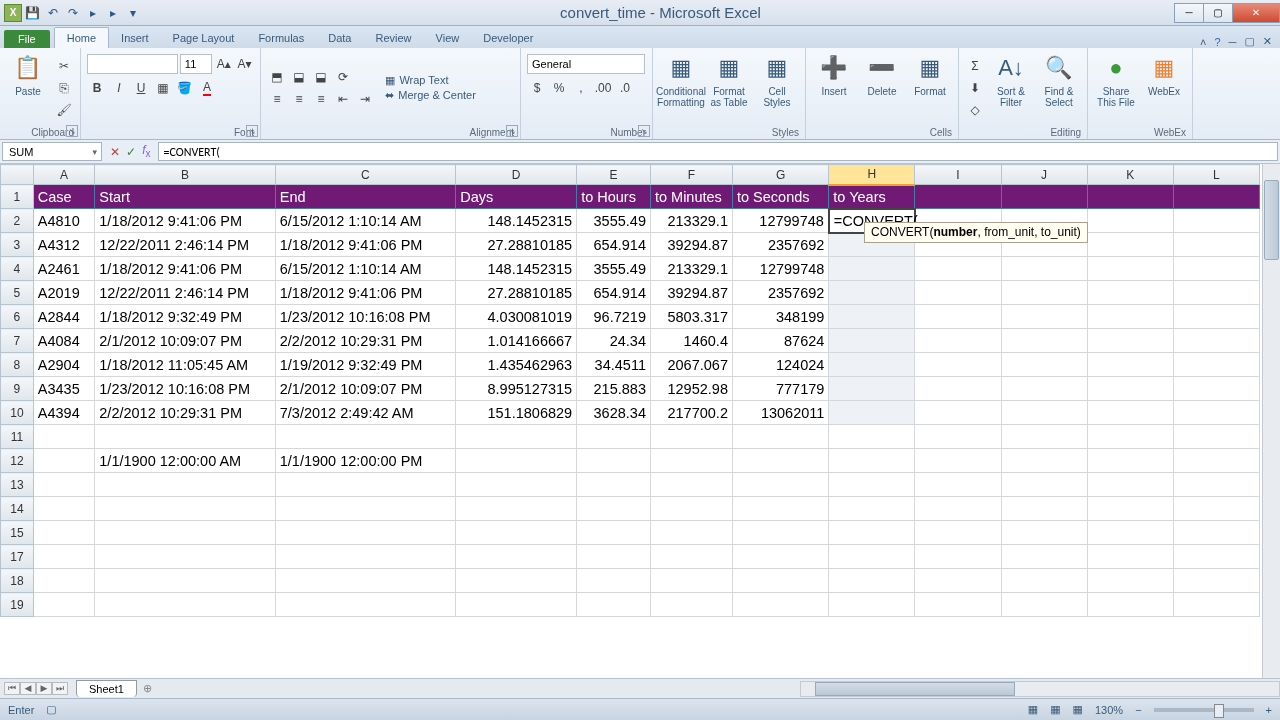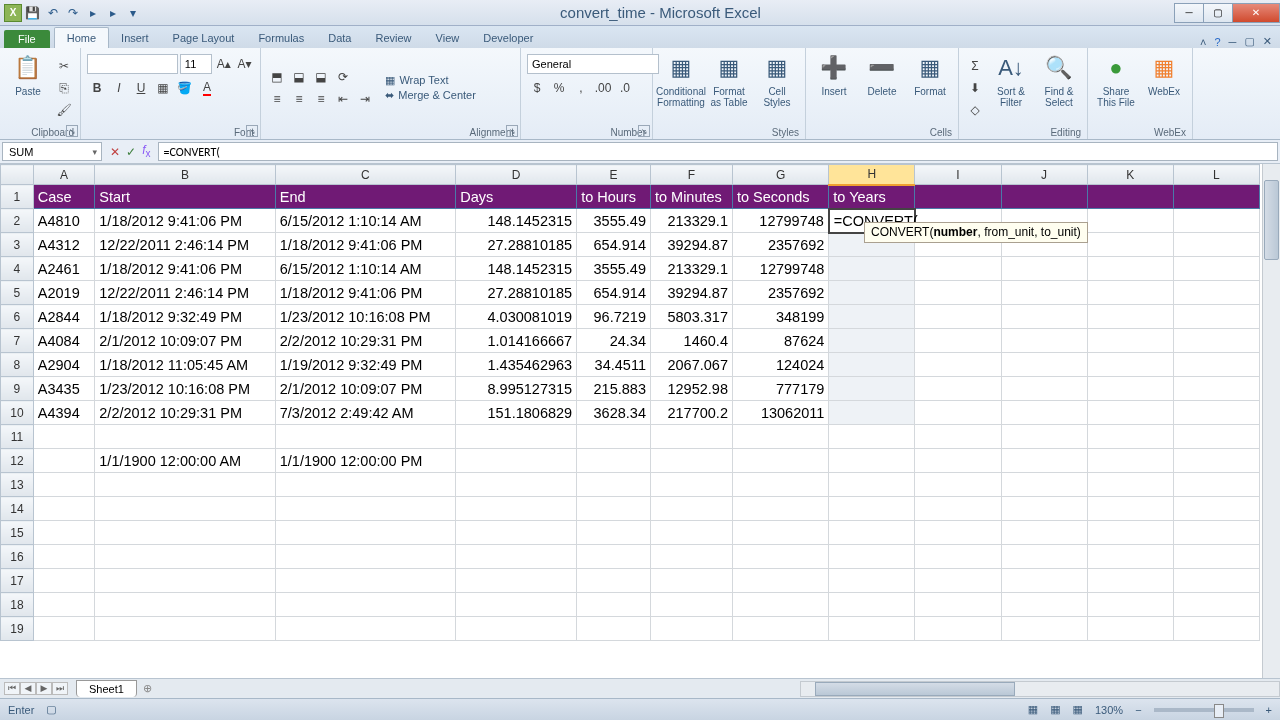--- a/index.html
+++ b/index.html
@@ -188,21 +188,21 @@
             <span>Merge &amp; Center</span>
           </div>
       </div>
     </div>
     <div class="group-name">Alignment</div>
     <div class="dialog-launcher">↘</div>
   </div>
 
   <div class="group" style="width:132px">
     <div class="group-body" style="flex-direction:column;gap:4px;padding-top:4px">
-      <div class="sel" style="width:132px">General</div>
+      <div class="sel" style="width:118px">General</div>
       <div class="row3">
         <div class="rib-btn-sm">$</div>
         <div class="rib-btn-sm">%</div>
         <div class="rib-btn-sm">,</div>
         <div class="rib-btn-sm">.00</div>
         <div class="rib-btn-sm">.0</div>
       </div>
     </div>
     <div class="group-name">Number</div>
     <div class="dialog-launcher">↘</div>
@@ -542,35 +542,20 @@
           <td class=""></td>
           <td class=""></td>
           <td class=""></td>
           <td class=""></td>
           <td class=""></td>
           <td class=""></td>
           <td class=""></td>
           <td class=""></td>
         </tr>
         <tr>
-          <th class="row-h">16</th>
-          <td class=""></td>
-          <td class=""></td>
-          <td class=""></td>
-          <td class=""></td>
-          <td class=""></td>
-          <td class=""></td>
-          <td class=""></td>
-          <td class=""></td>
-          <td class=""></td>
-          <td class=""></td>
-          <td class=""></td>
-          <td class=""></td>
-        </tr>
-        <tr>
           <th class="row-h">17</th>
           <td class=""></td>
           <td class=""></td>
           <td class=""></td>
           <td class=""></td>
           <td class=""></td>
           <td class=""></td>
           <td class=""></td>
           <td class=""></td>
           <td class=""></td>

